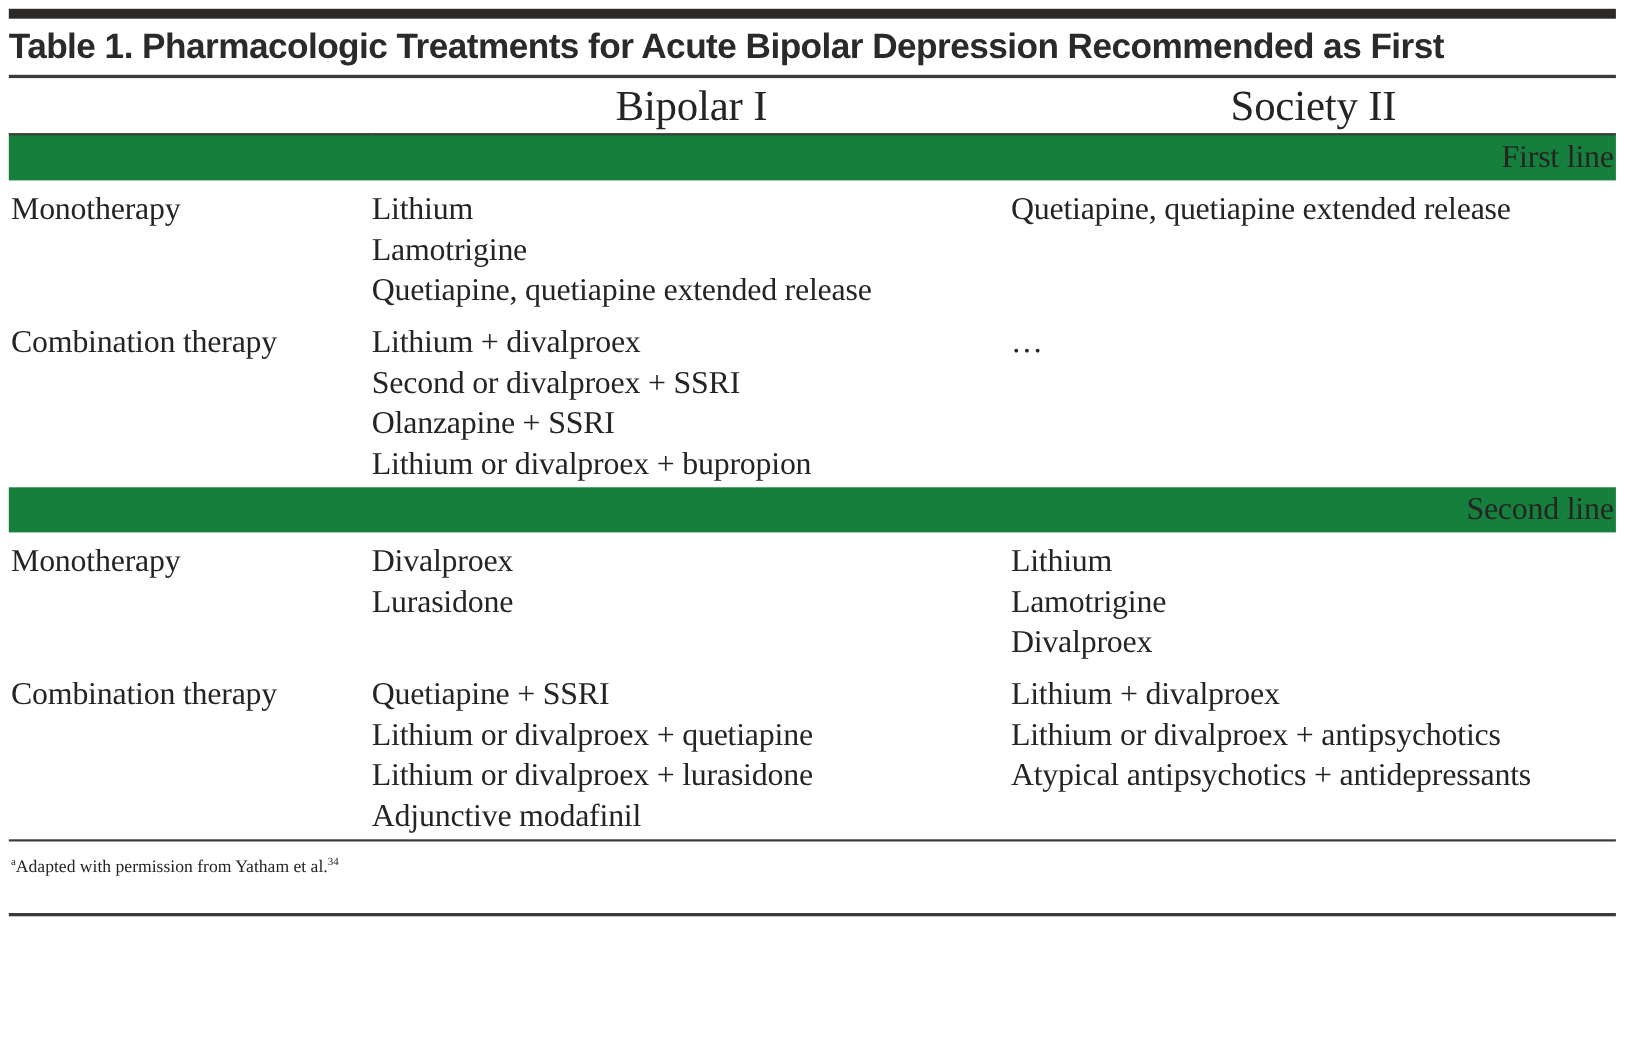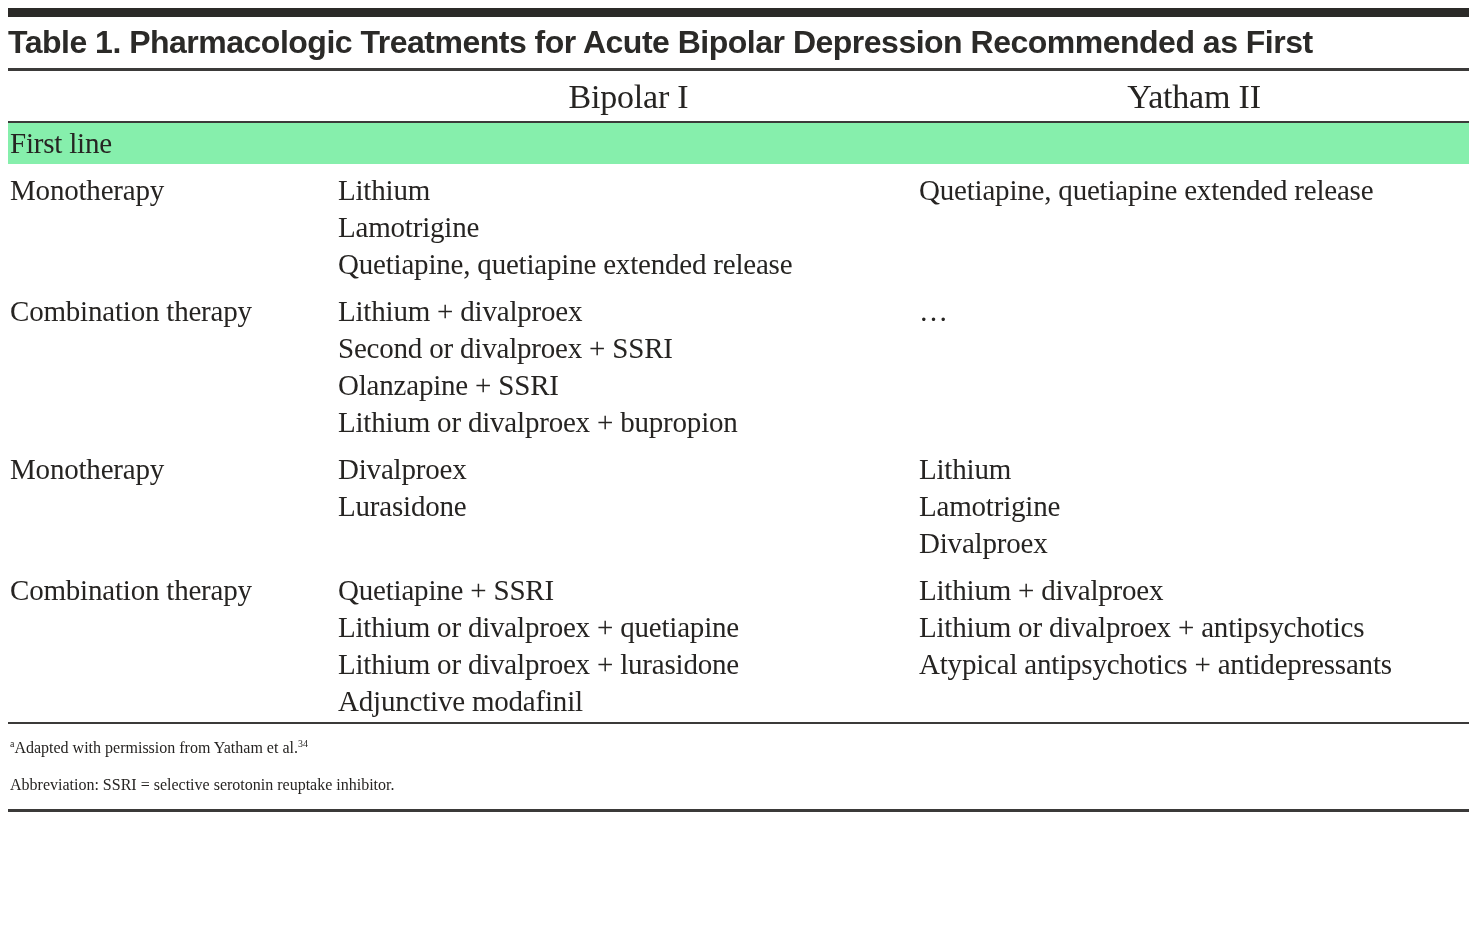--- a/index.html
+++ b/index.html
@@ -32,37 +32,38 @@
   table.tx {
     width: 100%;
     border-collapse: collapse;
     table-layout: fixed;
     font-size: 29px;
     letter-spacing: -0.2px;
     color: #262422;
   }
   table.tx th {
     font-weight: normal;
-    font-size: 34px;
+    font-size: 39px;
     text-align: center;
     padding: 10px 0 9px 0;
     line-height: 31px;
     border-bottom: 2.5px solid #3b3a39;
   }
   table.tx td { vertical-align: top; padding: 8px 0 2px 0; }
   table.tx td.label-cell { padding-left: 2px; }
   td.band {
-    background: #86efac;
+    background: #15803d;
     padding: 5px 2px 5px 2px !important;
     line-height: 31px;
+    text-align: right;
   }
   .line { line-height: 37px; white-space: nowrap; }
   .dots { letter-spacing: 4px; }
 
-  .footnotes { padding: 5px 0 6px 2px; }
+  .footnotes { padding: 5px 0 23px 2px; }
   .footnotes .fline { line-height: 37px; white-space: nowrap; }
   .footnotes sup { font-size: 62%; line-height: 0; }
 </style>
 </head>
 <body>
 
 <div class="page">
 
   <div class="top-bar"></div>
 
@@ -75,21 +76,21 @@
   <table class="tx">
     <colgroup>
       <col style="width:330px">
       <col style="width:581px">
       <col>
     </colgroup>
     <thead>
       <tr>
         <th></th>
         <th>Bipolar I</th>
-        <th>Yatham II</th>
+        <th>Society II</th>
       </tr>
     </thead>
     <tbody>
 
       <tr>
         <td colspan="3" class="band">First line</td>
       </tr>
 
       <tr>
         <td class="label-cell">
@@ -113,20 +114,23 @@
           <div class="line">Lithium + divalproex</div>
           <div class="line">Second or divalproex + SSRI</div>
           <div class="line">Olanzapine + SSRI</div>
           <div class="line">Lithium or divalproex + bupropion</div>
         </td>
         <td>
           <div class="line dots">…</div>
         </td>
       </tr>
 
+      <tr>
+        <td colspan="3" class="band">Second line</td>
+      </tr>
 
       <tr>
         <td class="label-cell">
           <div class="line">Monotherapy</div>
         </td>
         <td>
           <div class="line">Divalproex</div>
           <div class="line">Lurasidone</div>
         </td>
         <td>
@@ -153,18 +157,17 @@
         </td>
       </tr>
 
     </tbody>
   </table>
 
   <div class="rule-2"></div>
 
   <div class="footnotes">
     <div class="fline"><sup>a</sup><span>Adapted with permission from Yatham et al.</span><sup>34</sup></div>
-    <div class="fline">Abbreviation: SSRI = selective serotonin reuptake inhibitor.</div>
   </div>
 
   <div class="rule-3"></div>
 
 </div>
 
 </body></html>

